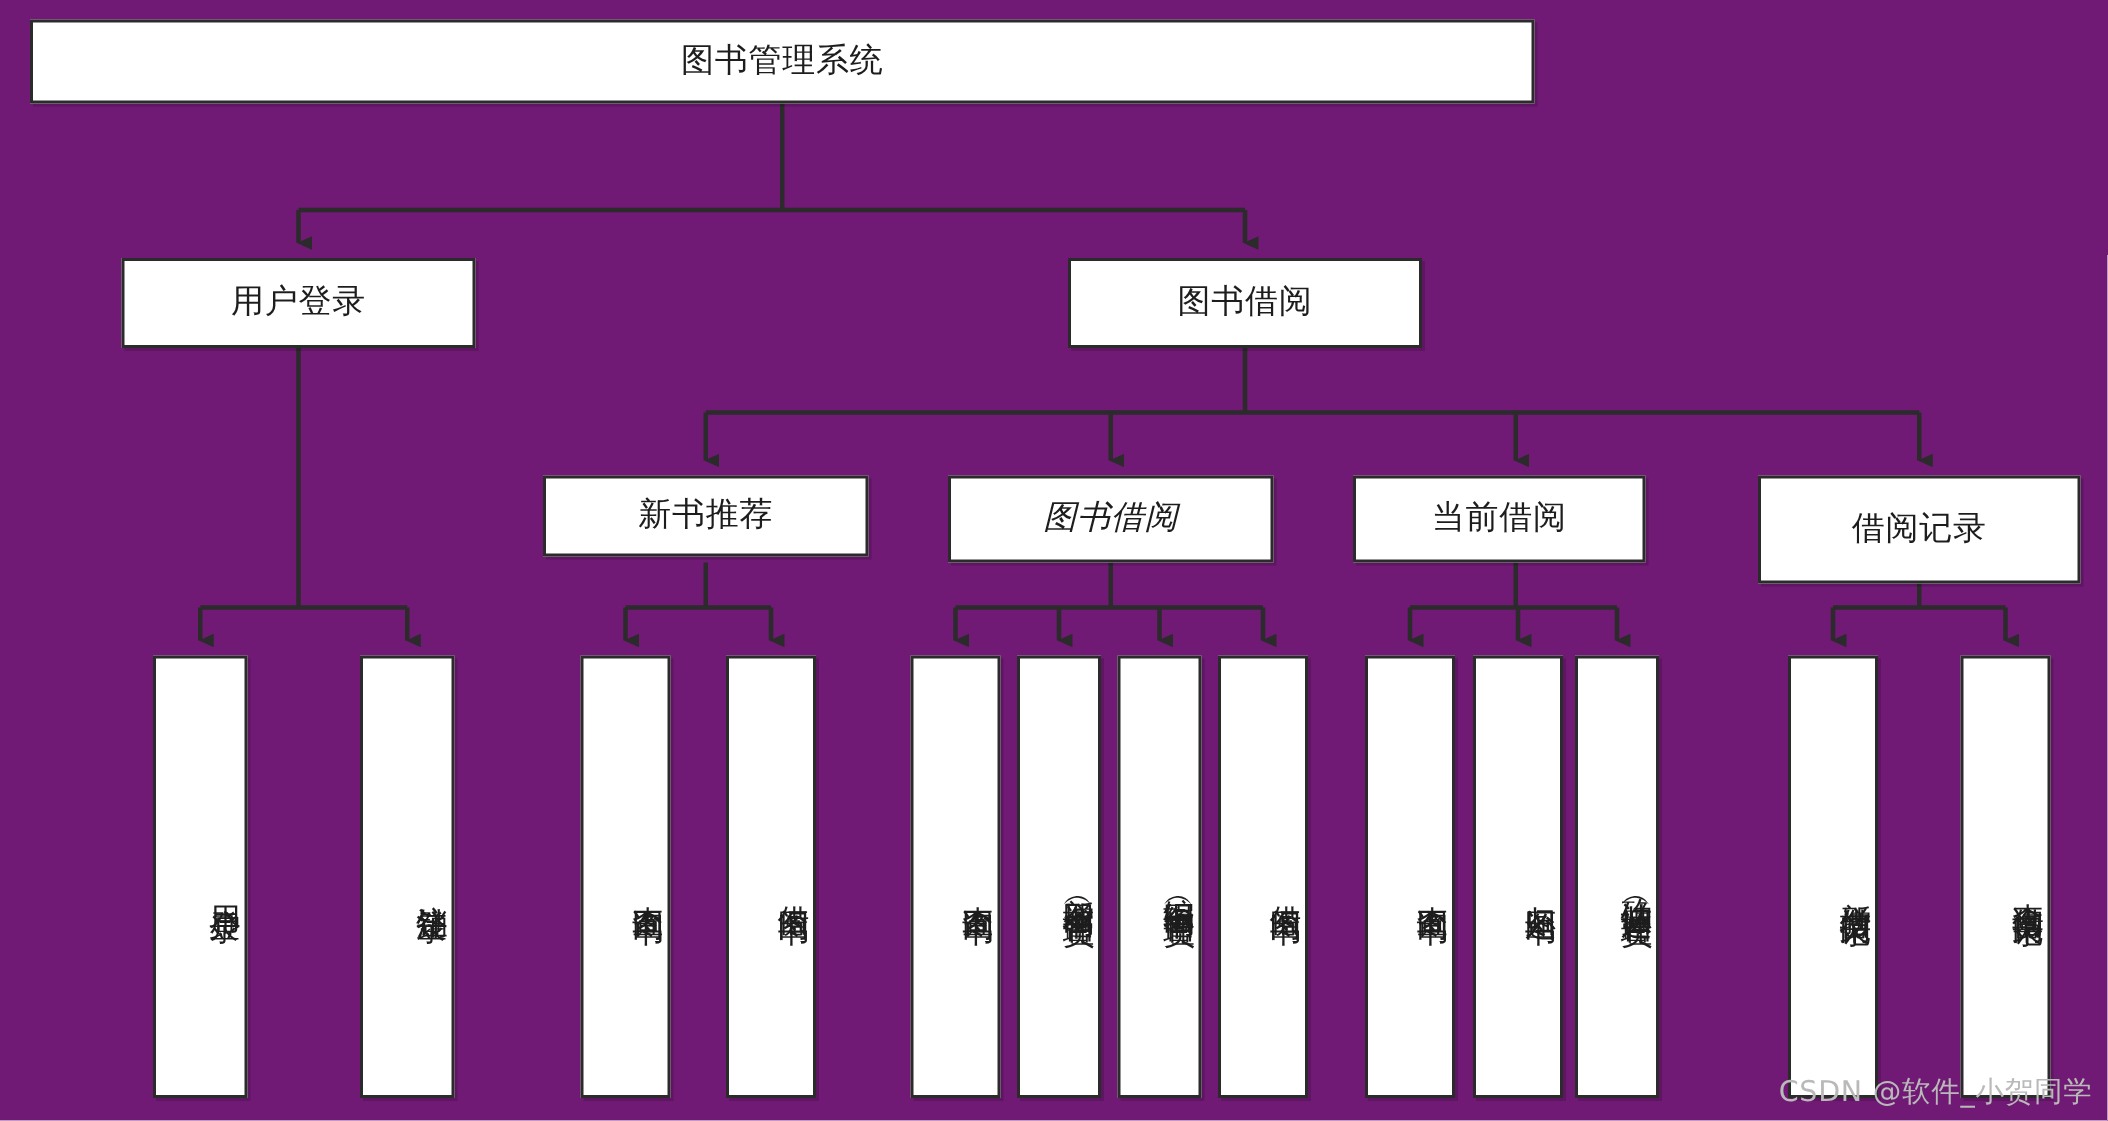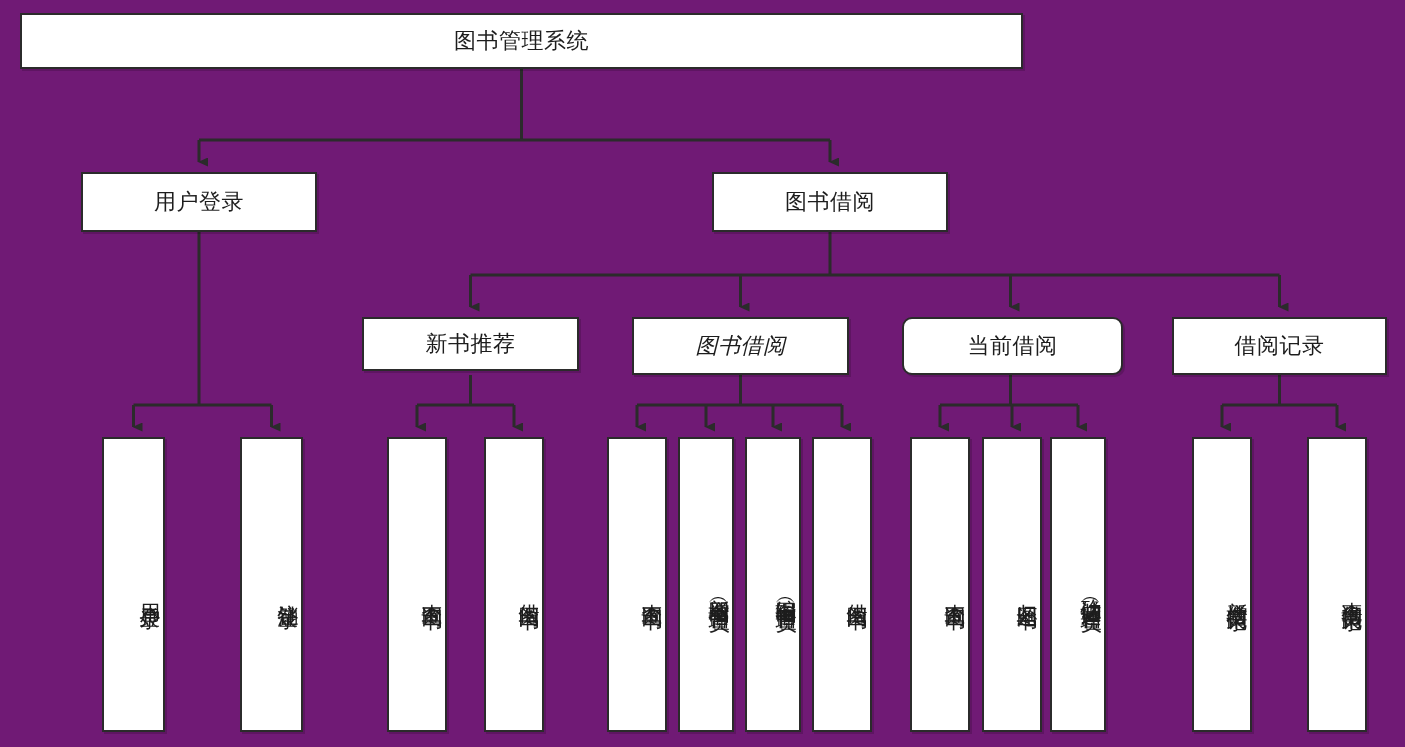--- a/index.html
+++ b/index.html
@@ -129,24 +129,24 @@
       </div>
       <div class="node horizontal" style="left: 712px; top: 172px; width: 236px; height: 60px;">
         <span class="node-label">图书借阅</span>
       </div>
       <div class="node horizontal" style="left: 362px; top: 317px; width: 217px; height: 54px;">
         <span class="node-label">新书推荐</span>
       </div>
       <div class="node horizontal" style="left: 632px; top: 317px; width: 217px; height: 58px; font-style: italic;">
         <span class="node-label">图书借阅</span>
       </div>
-      <div class="node horizontal" style="left: 902px; top: 317px; width: 221px; height: 58px; border-radius: 10px;">
+      <div class="node horizontal" style="left: 902px; top: 317px; width: 195px; height: 58px;">
         <span class="node-label">当前借阅</span>
       </div>
-      <div class="node horizontal" style="left: 1172px; top: 317px; width: 215px; height: 58px;">
+      <div class="node horizontal" style="left: 1172px; top: 317px; width: 215px; height: 72px;">
         <span class="node-label">借阅记录</span>
       </div>
       <div class="node vertical" style="left: 102px; top: 437px; width: 63px; height: 295px;">
         <span class="node-label">用户登录</span>
       </div>
       <div class="node vertical" style="left: 240px; top: 437px; width: 63px; height: 295px;">
         <span class="node-label">注销登录</span>
       </div>
       <div class="node vertical" style="left: 387px; top: 437px; width: 60px; height: 295px;">
         <span class="node-label">查询图书</span>
@@ -176,13 +176,14 @@
         <span class="node-label">确认归还（管理员）</span>
       </div>
       <div class="node vertical" style="left: 1192px; top: 437px; width: 60px; height: 295px;">
         <span class="node-label">新增借阅记录</span>
       </div>
       <div class="node vertical" style="left: 1307px; top: 437px; width: 60px; height: 295px;">
         <span class="node-label">查询借阅记录</span>
       </div>
     </div>
 
+  <div id="watermark">CSDN @软件_小贺同学</div>
 </div>
 
 </body></html>

